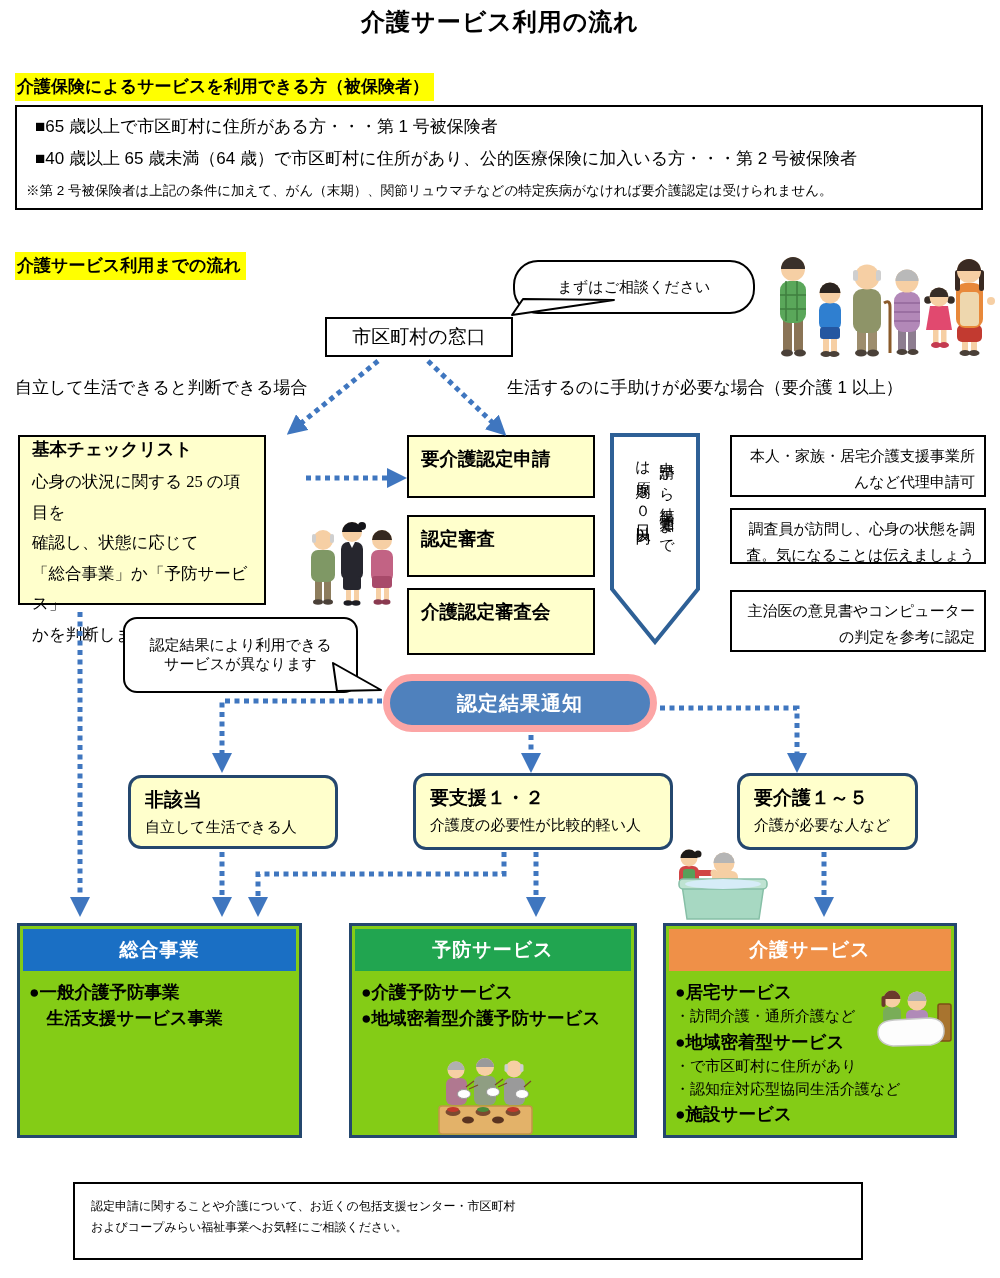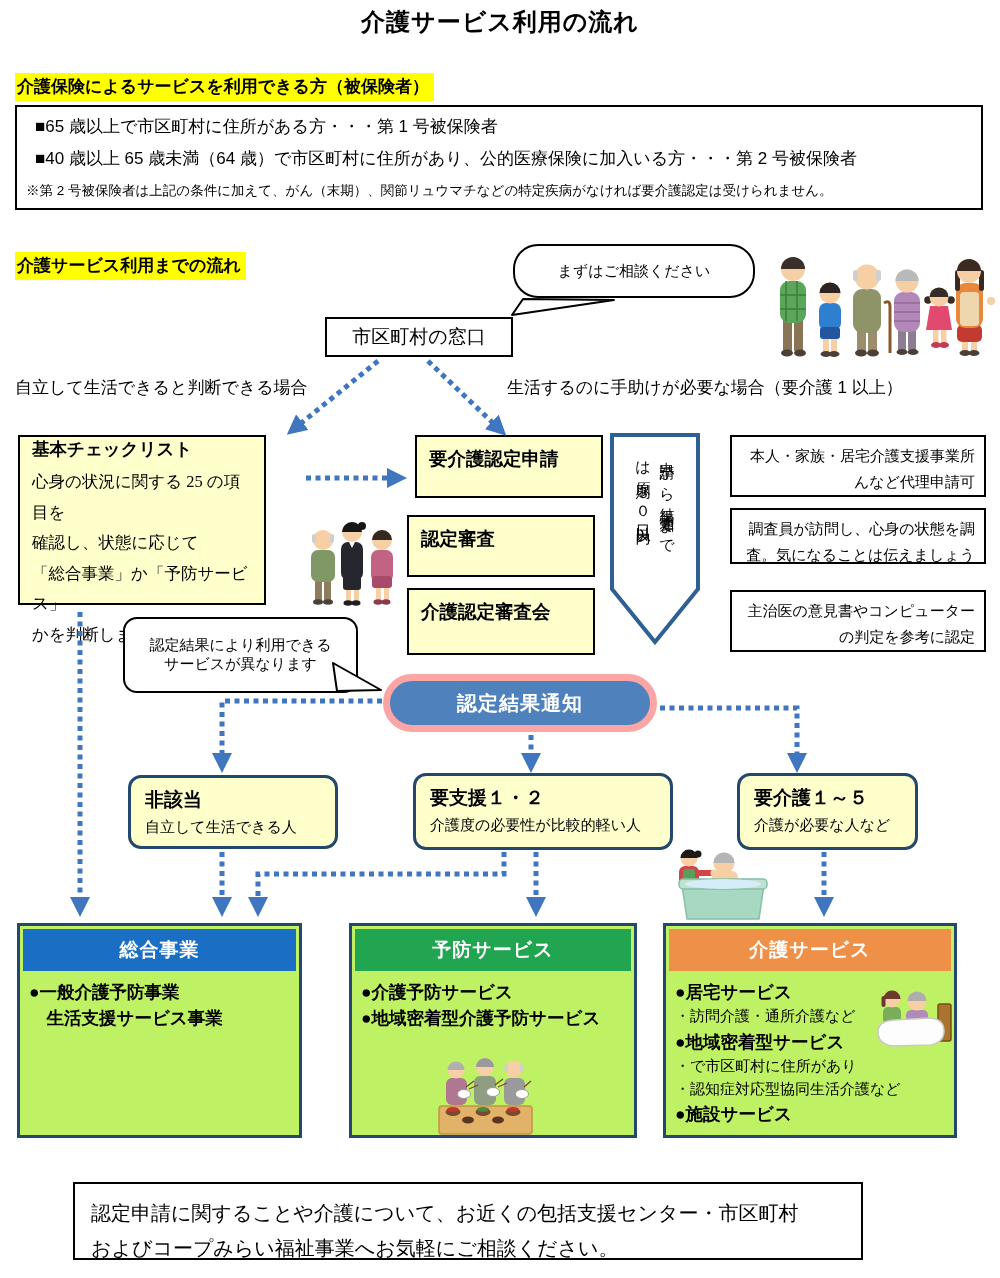--- a/index.html
+++ b/index.html
@@ -28,28 +28,28 @@
   .pent-text > div { writing-mode:vertical-rl; font-family:"Liberation Serif","DejaVu Serif",serif;
                      font-size:15px; line-height:24px; letter-spacing:3px; }
   .note { left:730px; width:256px; border:2px solid #000; background:#fff; box-sizing:border-box;
           font-family:"Liberation Serif","DejaVu Serif",serif; font-size:15px; line-height:1.7; padding:7px 9px;text-align:right; }
   .oval { left:383px; top:674px; width:274px; height:58px; background:#4f81bd; border:7px solid #fca5a5;
           border-radius:30px; box-sizing:border-box; display:flex; align-items:center; justify-content:center;
           color:#fff; font-weight:bold; font-size:20px; letter-spacing:1px; }
   .result { border:3px solid #24476e; border-radius:13px; background:#ffffcc; box-sizing:border-box; padding:9px 14px 0; }
   .result .t { font-weight:bold; font-size:19px; }
   .result .d { font-family:"Liberation Serif","DejaVu Serif",serif; font-size:15px; margin-top:5px; white-space:nowrap; }
-  .svc { top:923px; height:215px; border:3px solid #24476e; background:#bef264; box-sizing:border-box; }
+  .svc { top:923px; height:215px; border:3px solid #24476e; background:#84cc16; box-sizing:border-box; }
   .svc .hdr { margin:3px; height:42px; display:flex; align-items:center; justify-content:center;
               color:#fff; font-weight:bold; font-size:19px; letter-spacing:1px; }
   .svc .body { padding:5px 9px; font-family:"Liberation Serif","DejaVu Serif",serif; }
   .svc .b { font-weight:bold; font-size:17.5px; line-height:1.5; }
   .svc .n { font-size:15px; line-height:1.55; }
   .footer-box { left:73px; top:1182px; width:790px; height:78px; border:2px solid #000; box-sizing:border-box;
-                padding:12px 16px; font-family:"Liberation Serif","DejaVu Serif",serif; font-size:20px; line-height:1.75; }
+                padding:12px 16px; font-family:"Liberation Serif","DejaVu Serif",serif; font-size:12px; line-height:1.75; }
   .overlay { position:absolute; left:0; top:0; z-index:40; pointer-events:none; }
   .illus { position:absolute; z-index:10; }
   .z20 { z-index:20; }
 </style>
 </head>
 <body>
 
 <div class="canvas">
 
   <div class="abs page-title">介護サービス利用の流れ</div>
@@ -60,21 +60,21 @@
   <div class="abs elig-box">
     <div class="elig-line">■65 歳以上で市区町村に住所がある方・・・第 1 号被保険者</div>
     <div class="elig-line">■40 歳以上 65 歳未満（64 歳）で市区町村に住所があり、公的医療保険に加入いる方・・・第 2 号被保険者</div>
     <div class="elig-note">※第 2 号被保険者は上記の条件に加えて、がん（末期）、関節リュウマチなどの特定疾病がなければ要介護認定は受けられません。</div>
   </div>
 
   <div class="abs" style="left:15px; top:252px;">
     <span class="hl">介護サービス利用までの流れ</span>
   </div>
 
-  <div class="abs bubble serif z20" style="left:513px; top:244px; width:242px; height:54px;border-radius:25px;">
+  <div class="abs bubble serif z20" style="left:513px; top:260px; width:242px; height:54px;border-radius:25px;">
     <div>まずはご相談ください</div>
   </div>
 
   <div class="abs window-box z20">
     <span>市区町村の窓口</span>
   </div>
 
   <svg class="illus" style="left:763px; top:243px;" width="232" height="122" viewBox="0 0 232 122">
 
     <g>
@@ -189,21 +189,21 @@
         <rect x="82" y="78" width="5" height="14" fill="#f6cfa4"></rect>
       <ellipse cx="76" cy="94" rx="4.5" ry="2.8" fill="#8a3a50"></ellipse>
         <ellipse cx="84" cy="94" rx="4.5" ry="2.8" fill="#8a3a50"></ellipse>
       <rect x="69" y="42" width="22" height="32" rx="7" fill="#c26384"></rect>
       <rect x="70" y="68" width="20" height="12" rx="3" fill="#a84a6a"></rect>
       <circle cx="80" cy="32" r="10" fill="#f6cfa4"></circle>
       <path d="M70,32 a10,10 0 0 1 20,0 z" fill="#35281f"></path>
     </g>
   </svg>
 
-  <div class="abs step" style="top:435px; height:63px;margin-left:8px;">
+  <div class="abs step" style="top:435px; height:63px;">
     <span>要介護認定申請</span>
   </div>
   <div class="abs step" style="top:515px; height:62px;">
     <span>認定審査</span>
   </div>
   <div class="abs step" style="top:588px; height:67px;">
     <span>介護認定審査会</span>
   </div>
 
   <div class="abs pent-wrap">

